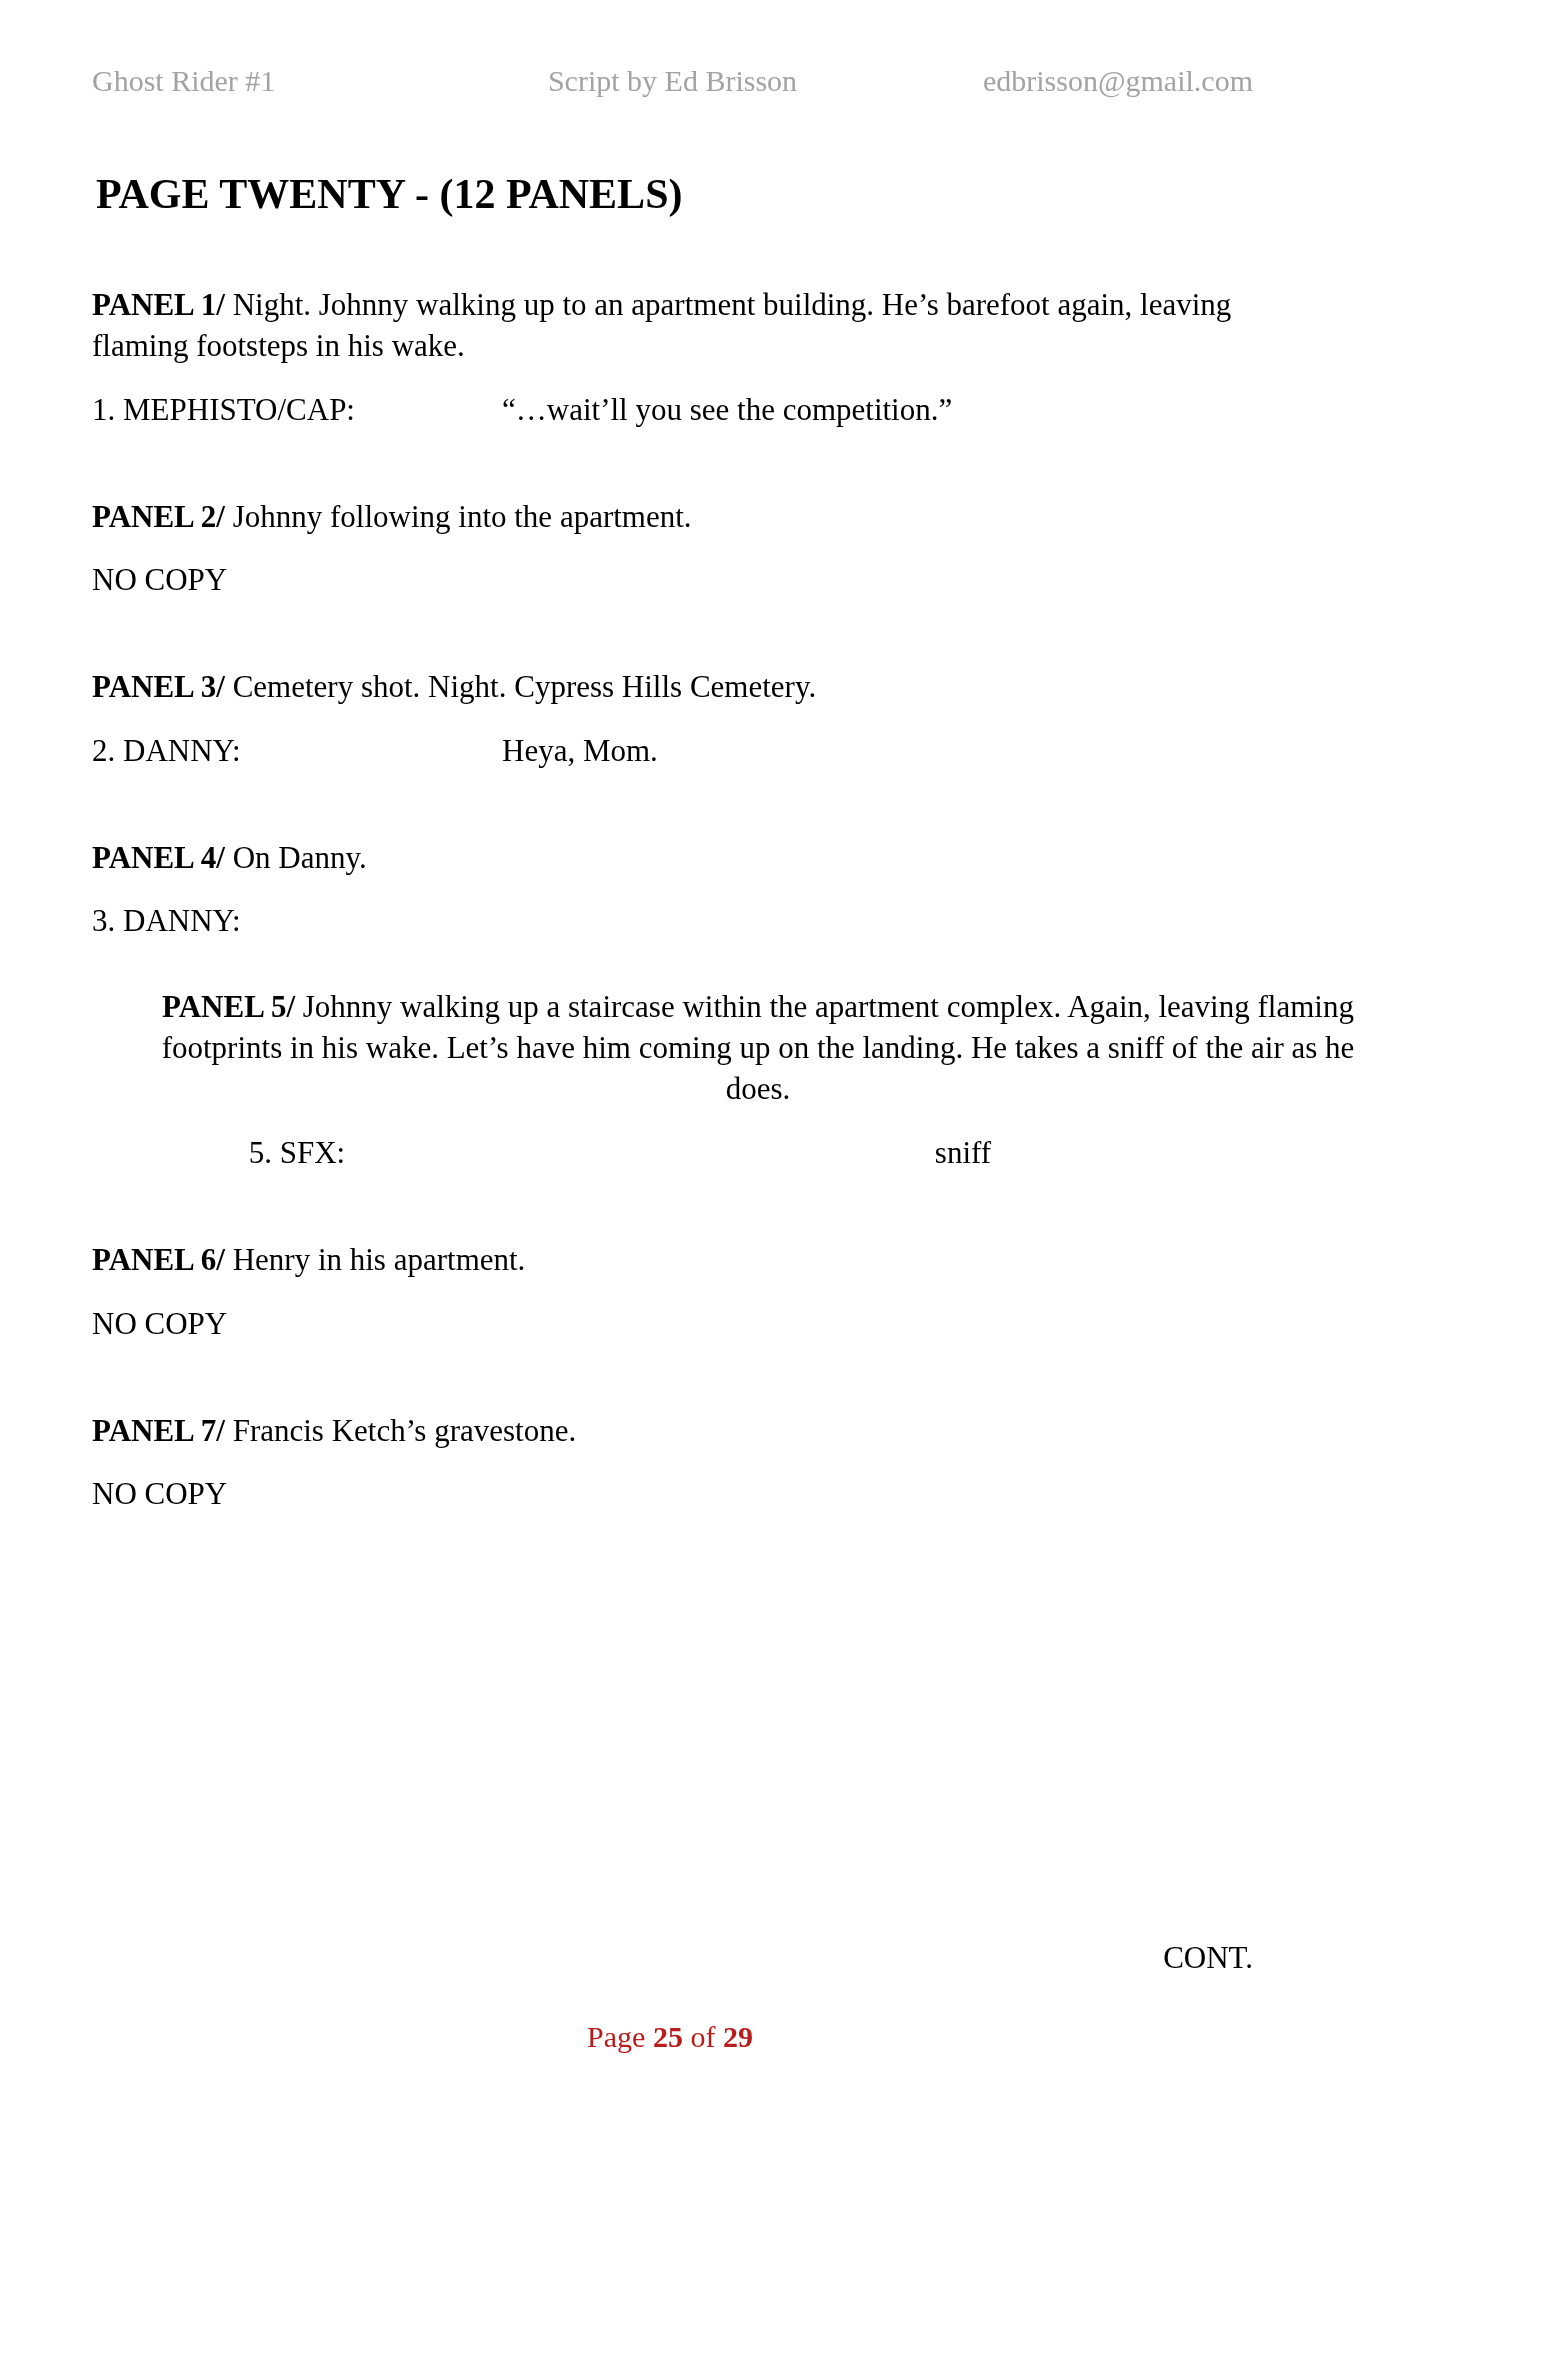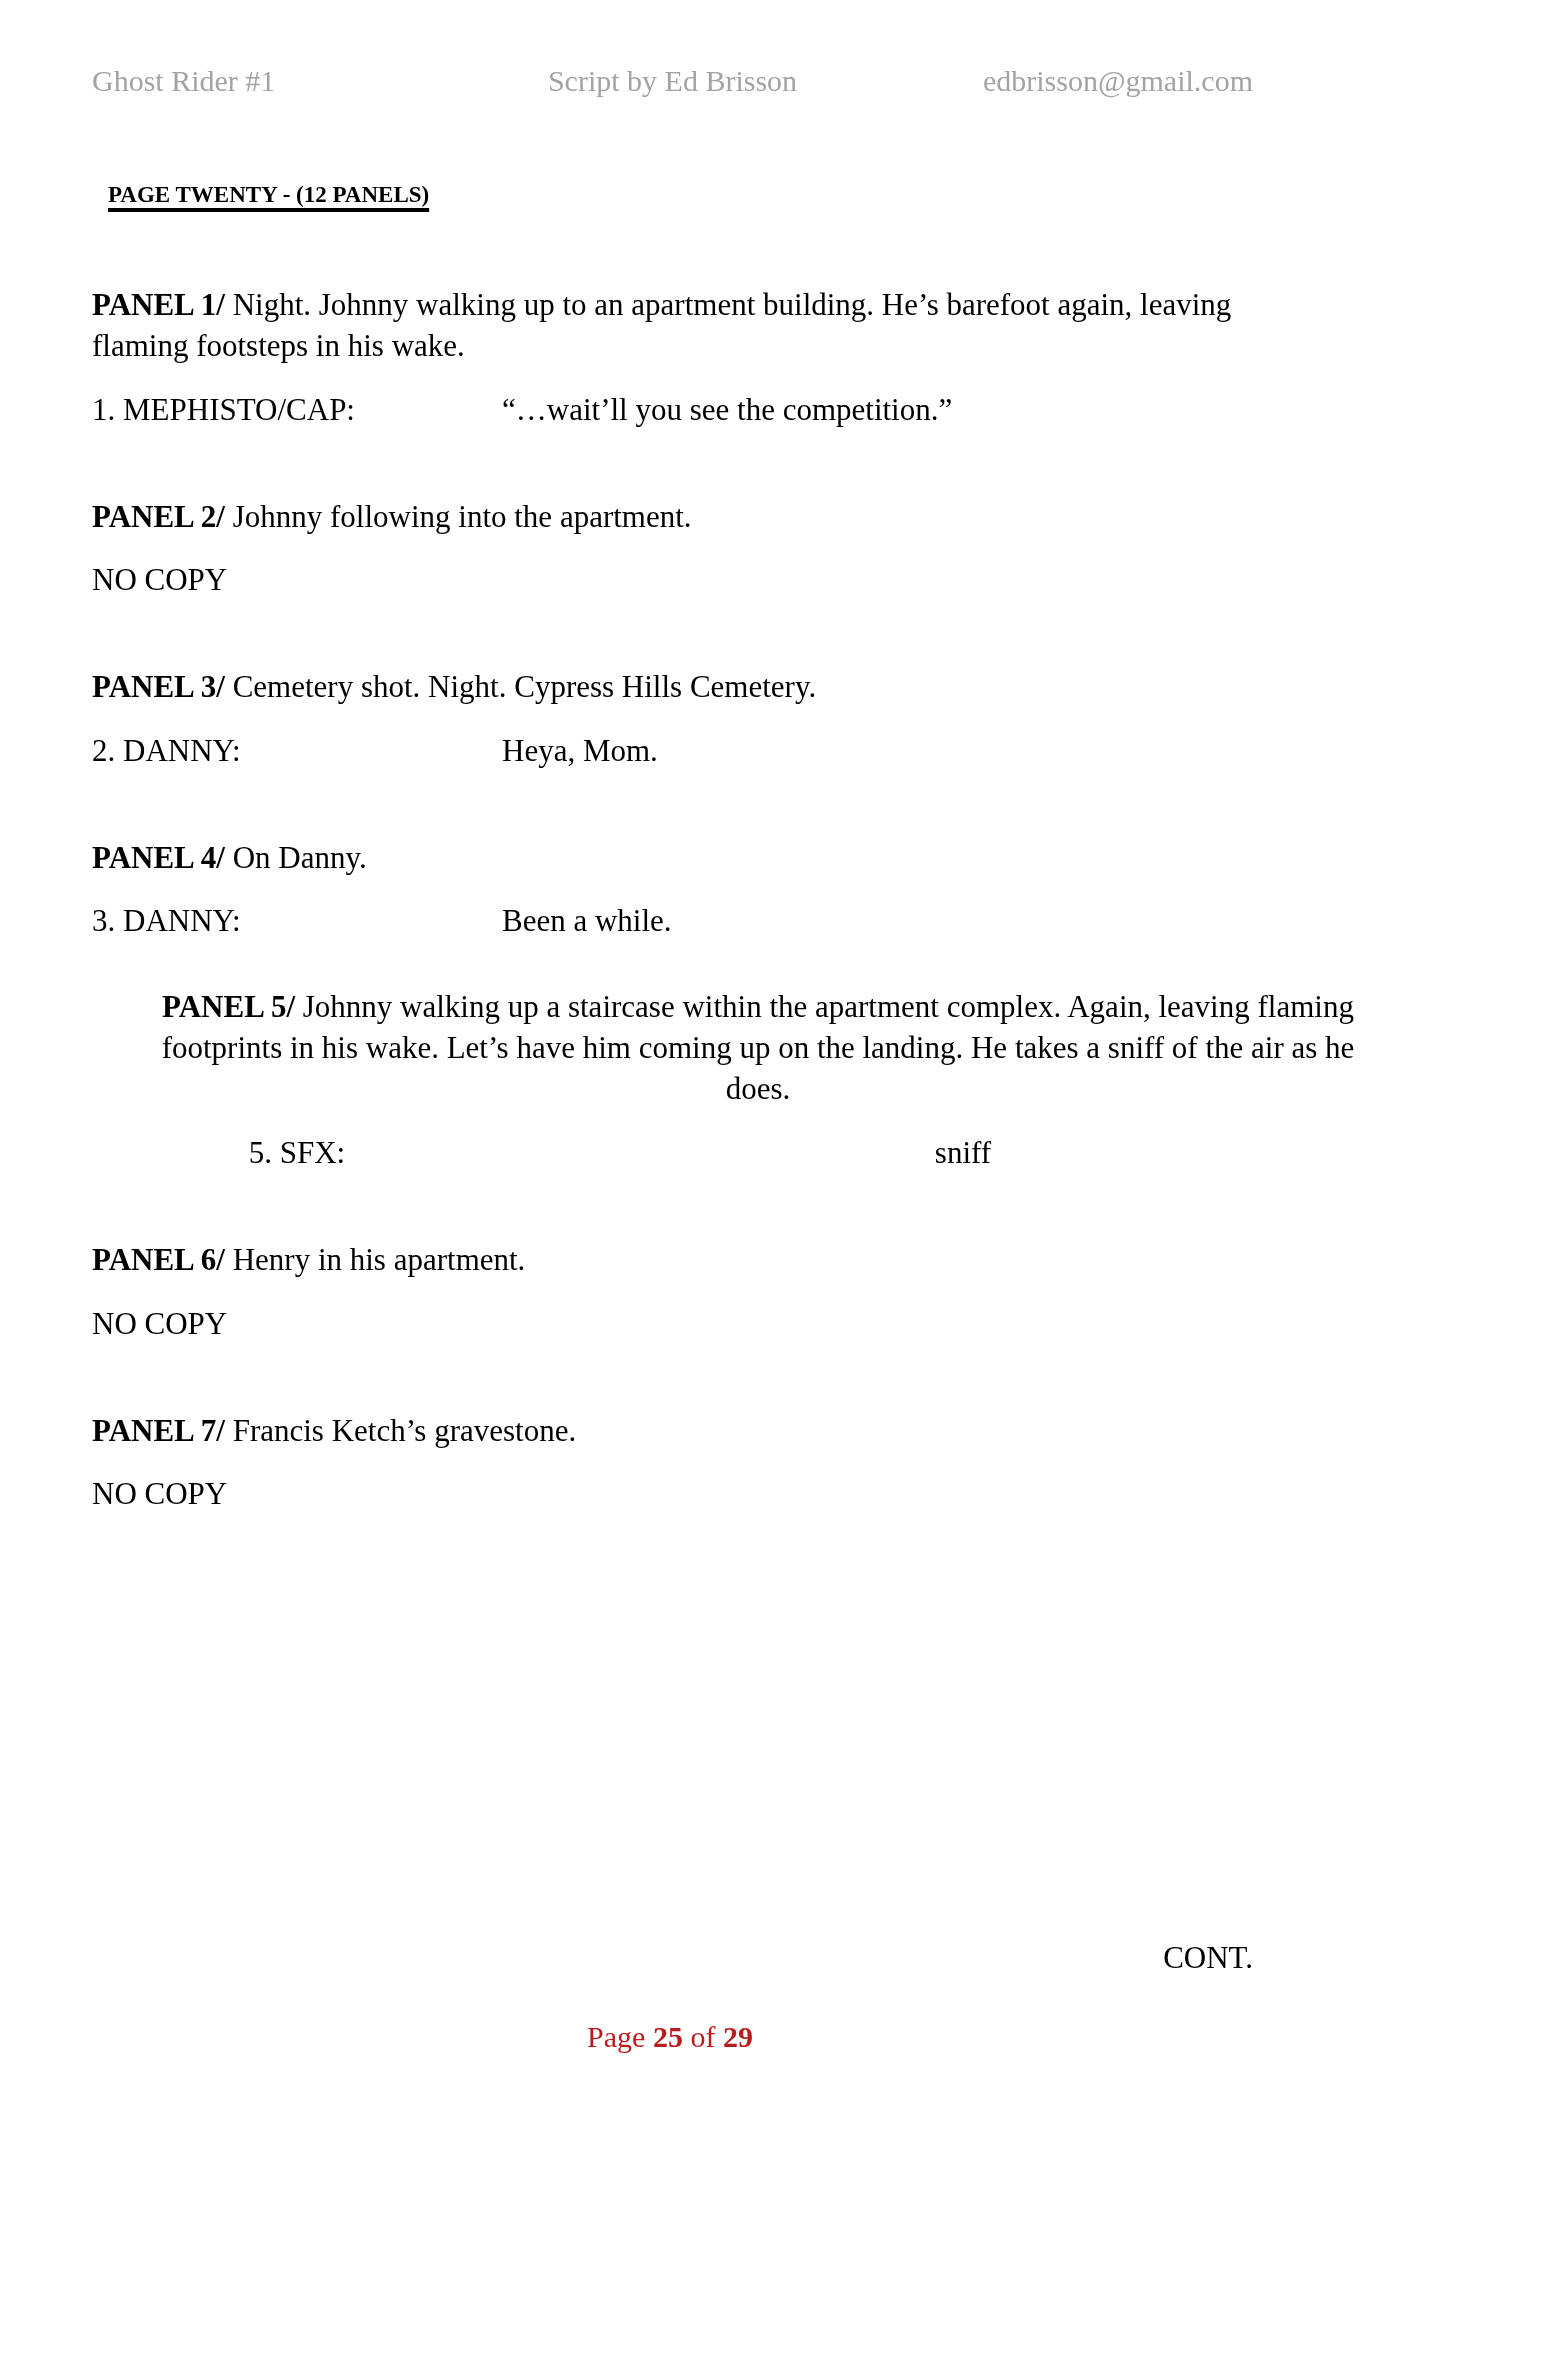--- a/index.html
+++ b/index.html
@@ -27,24 +27,23 @@
     line-height: 1;
   }
   .page-header .hl { justify-self: start; }
   .page-header .hc { justify-self: center; }
   .page-header .hr { justify-self: end; }
   
   .page-title {
     position: absolute;
     top: 166px;
     left: 92px;
-    margin: 16px;
-    font-size: 23px;
+    margin: 4px;
+    font-size: 42px;
     font-weight: bold;
-    text-decoration: underline;
     text-decoration-thickness: 3.9px;
     text-underline-offset: 6.2px;
     white-space: nowrap;
   }
   
   .content {
     position: absolute;
     top: 274px;
     left: 92px;
     width: 1332px;
@@ -112,21 +111,20 @@
       <p class="dialogue">
           <span class="cue">2. DANNY:</span>
           <span class="dtext">Heya, Mom.</span>
         </p>
     </section>
 
     <section class="panel panel-4">
       <p class="heading"><b class="panel-label">PANEL 4/</b> <span class="desc">On Danny.</span></p>
       <p class="dialogue">
           <span class="cue">3. DANNY:</span>
-          <span class="dtext">Been a while.</span>
         </p>
     </section>
 
     <section class="panel panel-5">
       <p class="heading"><b class="panel-label">PANEL 5/</b> <span class="desc">Johnny walking up a staircase within the apartment complex. Again, leaving flaming
 footprints in his wake. Let’s have him coming up on the landing. He takes a sniff of the air as he
 does.</span></p>
       <p class="dialogue">
           <span class="cue">5. SFX:</span>
           <span class="dtext">sniff</span>

